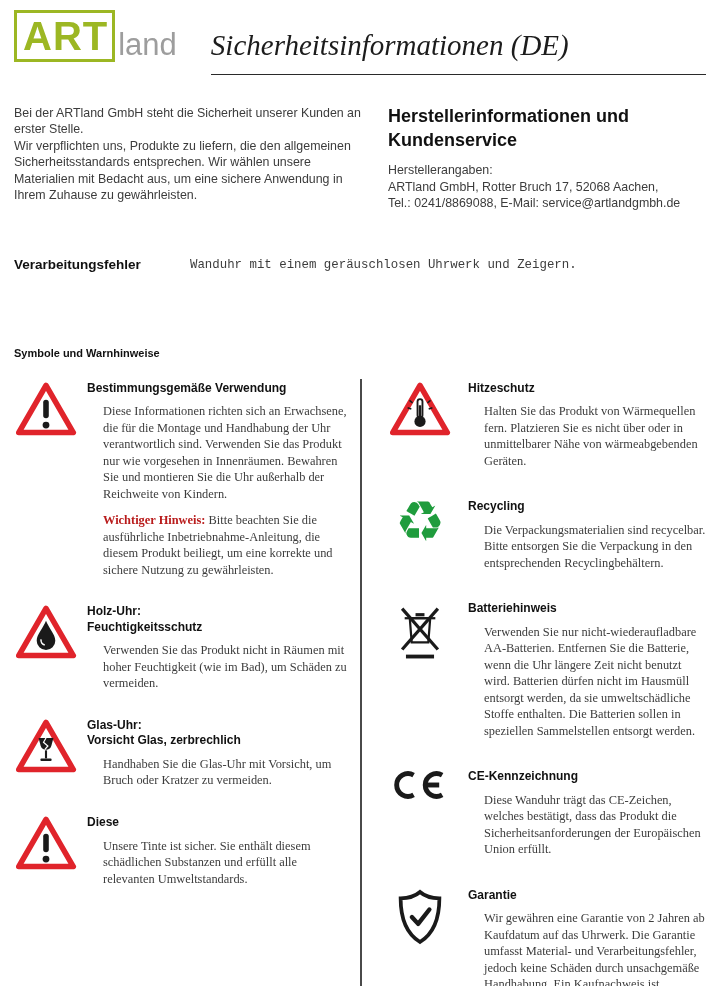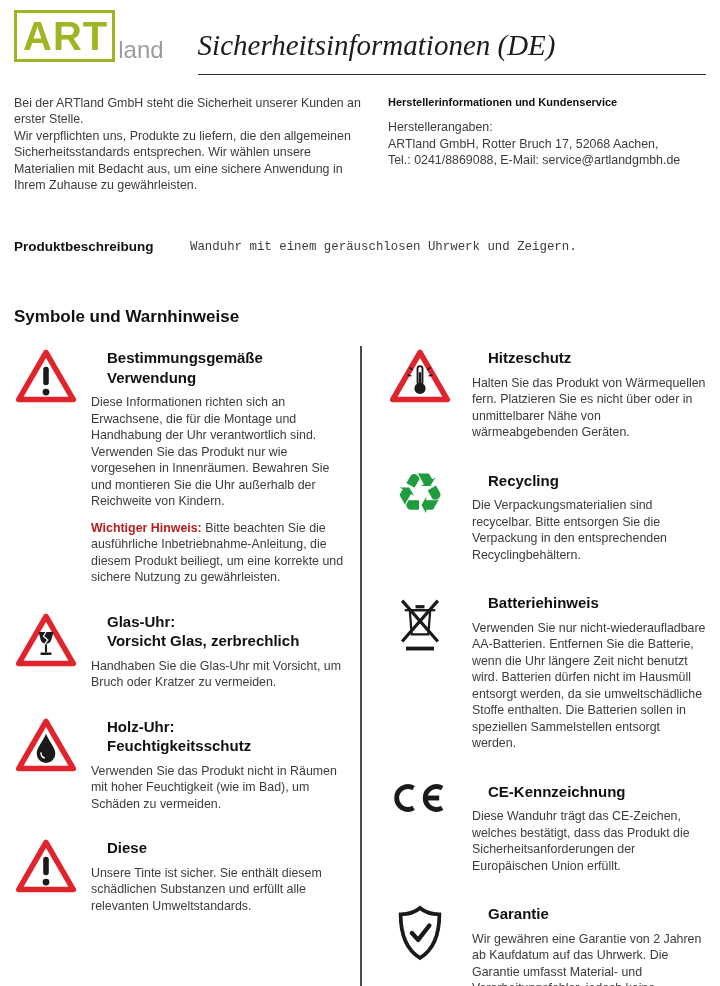--- a/index.html
+++ b/index.html
@@ -9,51 +9,51 @@
     font-family:"Liberation Sans", sans-serif;
     color:#3c3c3c; font-size:12.4px; line-height:1.33;
   }
   .page { padding:10px 14px 0 14px; height:100%;border-radius:19px; }
 
   
   .header { display:flex; align-items:flex-start; }
   .logo { display:flex; align-items:flex-end; flex:0 0 auto; }
   .logo-box { display:inline-block; border:3px solid #9cb723; padding:2px 4px 2px 6px; }
   .logo-art { color:#9cb723; font-weight:bold; font-size:40px; line-height:1.05; letter-spacing:1px; }
-  .logo-land { color:#9d9d9d; font-size:24px; line-height:1.05; margin-left:3px; }
+  .logo-land { color:#9d9d9d; font-size:31px; line-height:1.05; margin-left:3px; }
   .doc-title {
     flex:1; margin-left:34px; margin-top:16px;
     font-family:"Liberation Serif", serif; font-style:italic; font-weight:normal;
     font-size:29px; color:#1c1c1c; padding-bottom:9px;
     border-bottom:1.5px solid #2a2a2a; white-space:nowrap;
   }
 
   
-  .intro { display:grid; grid-template-columns:352px 1fr; column-gap:22px; margin-top:20px; }
+  .intro { display:grid; grid-template-columns:352px 1fr; column-gap:22px; margin-top:30px; }
   .intro p { margin:0; }
   .mt { margin-top:15px; }
-  .intro-right h2 { font-size:11px; color:#111; margin-bottom:10px; }
+  .intro-right h2 { font-size:18px; color:#111; margin-bottom:10px; }
 
   
   .product-row { display:flex; margin-top:44px; }
   .product-label { font-size:13.5px; color:#111; flex:0 0 176px; }
   .product-text { padding-top:1px;font-family:Liberation Mono, monospace; }
 
   
-  .symbols-heading { font-size:17px; color:#111; margin-top:50px; }
+  .symbols-heading { font-size:11px; color:#111; margin-top:72px; }
   .symbols-grid { display:grid; grid-template-columns:346px 1fr; margin-top:18px; }
   .symbols-col.right { border-left:2px solid #4a4a4a; padding-left:26px; }
   .symbols-col.left { padding-right:12px; }
 
   .symbol-item { display:flex; margin-bottom:24px; }
   .symbols-col.right .symbol-item { margin-bottom:28px;gap:7px; }
   .item-icon { flex:0 0 64px; display:flex; justify-content:center; align-items:flex-start; padding-top:2px; }
   .item-content { flex:1; padding-left:9px; }
-  .item-title { font-weight:bold; font-size:15px; color:#111; line-height:1.3; margin-bottom:7px; padding-top:2px;margin-left:20px; }
-  .item-body p { margin:0 0 10px 4px; }
+  .item-title { font-weight:bold; font-size:12px; color:#111; line-height:1.3; margin-bottom:7px; padding-top:2px; }
+  .item-body p { margin:0 0 10px 16px;font-family:Liberation Serif, serif; }
   .item-body p:last-child { margin-bottom:0; }
   .item-body b { color:#b91c1c; }
   .recycle-glyph { font-size:56px; line-height:0.95; display:block; margin-top:-4px; }
 </style>
 </head>
 <body>
 
 <div class="page">
 
   <header class="header">
@@ -71,21 +71,21 @@
     </div>
     <div class="intro-right">
       <h2>Herstellerinformationen und Kundenservice</h2>
       <p>Herstellerangaben:</p>
       <p>ARTland GmbH, Rotter Bruch 17, 52068 Aachen,</p>
       <p>Tel.: 0241/8869088, E-Mail: service@artlandgmbh.de</p>
     </div>
   </section>
 
   <section class="product-row">
-    <h2 class="product-label">Produktbeschreibung</h2>
+    <h2 class="product-label">Verarbeitungsfehler</h2>
     <p class="product-text">Wanduhr mit einem geräuschlosen Uhrwerk und Zeigern.</p>
   </section>
 
   <h2 class="symbols-heading">Symbole und Warnhinweise</h2>
 
   <section class="symbols-grid">
     <div class="symbols-col left">
   <div class="symbol-item">
     <div class="item-icon">
             <svg viewBox="0 0 100 90" width="62" height="56">
@@ -94,20 +94,39 @@
               <circle cx="50" cy="71" r="5.5" fill="#1a1a1a"></circle>
             </svg>
           </div>
     <div class="item-content">
       <div class="item-title">
               <div>Bestimmungsgemäße Verwendung</div>
             </div>
       <div class="item-body">
               <p>Diese Informationen richten sich an Erwachsene, die für die Montage und Handhabung der Uhr verantwortlich sind. Verwenden Sie das Produkt nur wie vorgesehen in Innenräumen. Bewahren Sie und montieren Sie die Uhr außerhalb der Reichweite von Kindern.</p>
               <p><b>Wichtiger Hinweis: </b>Bitte beachten Sie die ausführliche Inbetriebnahme-Anleitung, die diesem Produkt beiliegt, um eine korrekte und sichere Nutzung zu gewährleisten.</p>
+            </div>
+    </div>
+  </div>
+
+  <div class="symbol-item">
+    <div class="item-icon">
+            <svg viewBox="0 0 100 90" width="62" height="56">
+              <path d="M50 7 L94 83 L6 83 Z" fill="#ffffff" stroke="#e0242b" stroke-width="9" stroke-linejoin="round"></path>
+              <path d="M50 27 C46 38 35 49 35 59 a15 15 0 0 0 30 0 C65 49 54 38 50 27 Z" fill="#1a1a1a"></path>
+              <path d="M42 57 a8 8 0 0 0 6 9" stroke="#ffffff" stroke-width="2.5" fill="none"></path>
+            </svg>
+          </div>
+    <div class="item-content">
+      <div class="item-title">
+              <div>Holz-Uhr:</div>
+              <div>Feuchtigkeitsschutz</div>
+            </div>
+      <div class="item-body">
+              <p>Verwenden Sie das Produkt nicht in Räumen mit hoher Feuchtigkeit (wie im Bad), um Schäden zu vermeiden.</p>
             </div>
     </div>
   </div>
 
   <div class="symbol-item">
     <div class="item-icon">
             <svg viewBox="0 0 100 90" width="62" height="56">
               <path d="M50 7 L94 83 L6 83 Z" fill="#ffffff" stroke="#e0242b" stroke-width="9" stroke-linejoin="round"></path>
               <path d="M38 32 h24 l-3.5 13 a9 9 0 0 1 -17 0 Z" fill="#1a1a1a"></path>
               <polyline points="50,32 46,39 53,45 48,51" fill="none" stroke="#ffffff" stroke-width="2"></polyline>
@@ -115,39 +134,20 @@
               <rect x="41" y="65" width="18" height="4" rx="1.5" fill="#1a1a1a"></rect>
             </svg>
           </div>
     <div class="item-content">
       <div class="item-title">
               <div>Glas-Uhr:</div>
               <div>Vorsicht Glas, zerbrechlich</div>
             </div>
       <div class="item-body">
               <p>Handhaben Sie die Glas-Uhr mit Vorsicht, um Bruch oder Kratzer zu vermeiden.</p>
-            </div>
-    </div>
-  </div>
-
-  <div class="symbol-item">
-    <div class="item-icon">
-            <svg viewBox="0 0 100 90" width="62" height="56">
-              <path d="M50 7 L94 83 L6 83 Z" fill="#ffffff" stroke="#e0242b" stroke-width="9" stroke-linejoin="round"></path>
-              <path d="M50 27 C46 38 35 49 35 59 a15 15 0 0 0 30 0 C65 49 54 38 50 27 Z" fill="#1a1a1a"></path>
-              <path d="M42 57 a8 8 0 0 0 6 9" stroke="#ffffff" stroke-width="2.5" fill="none"></path>
-            </svg>
-          </div>
-    <div class="item-content">
-      <div class="item-title">
-              <div>Holz-Uhr:</div>
-              <div>Feuchtigkeitsschutz</div>
-            </div>
-      <div class="item-body">
-              <p>Verwenden Sie das Produkt nicht in Räumen mit hoher Feuchtigkeit (wie im Bad), um Schäden zu vermeiden.</p>
             </div>
     </div>
   </div>
 
   <div class="symbol-item">
     <div class="item-icon">
             <svg viewBox="0 0 100 90" width="62" height="56">
               <path d="M50 7 L94 83 L6 83 Z" fill="#ffffff" stroke="#e0242b" stroke-width="9" stroke-linejoin="round"></path>
               <rect x="45.5" y="30" width="9" height="30" rx="4.5" fill="#1a1a1a"></rect>
               <circle cx="50" cy="71" r="5.5" fill="#1a1a1a"></circle>

